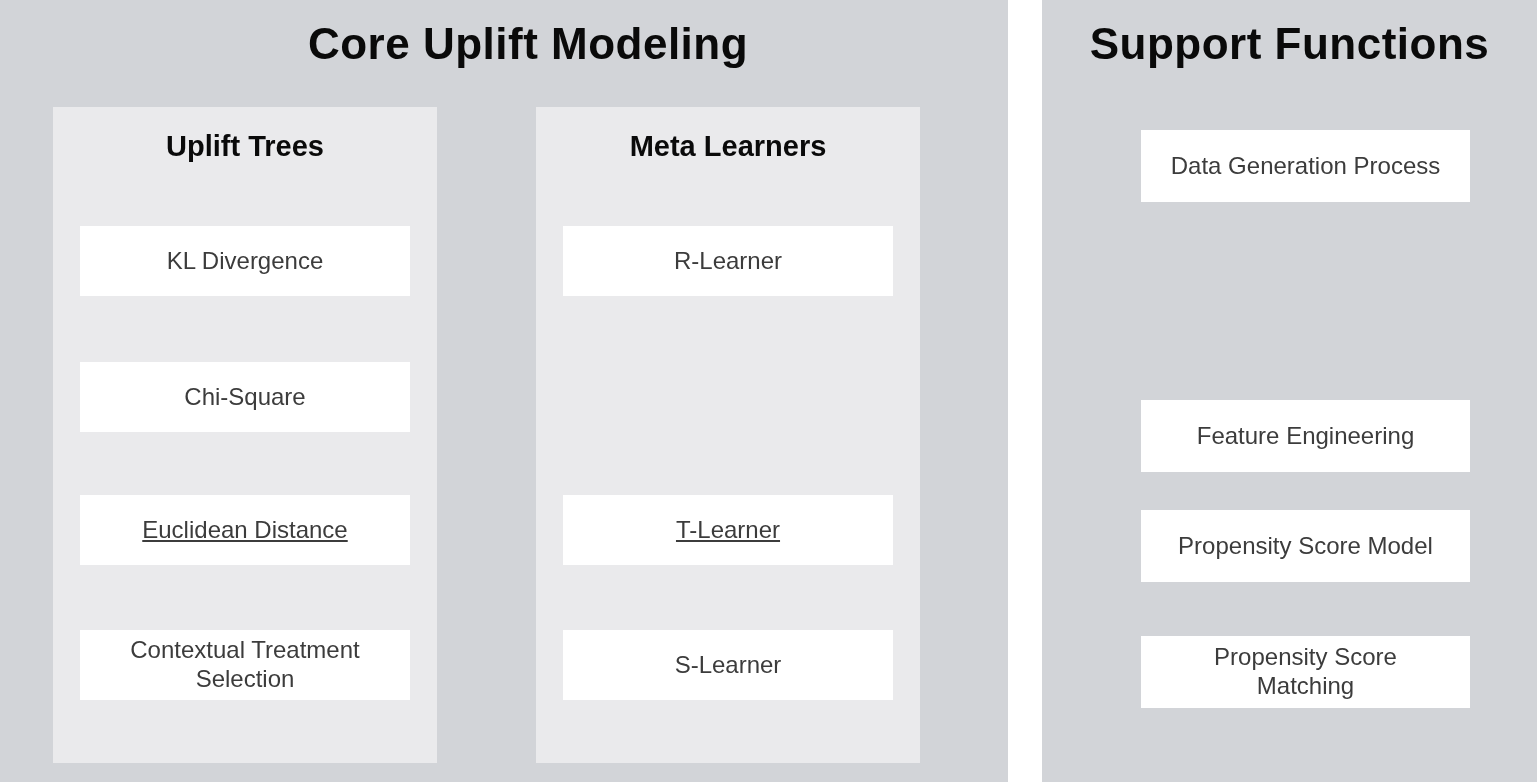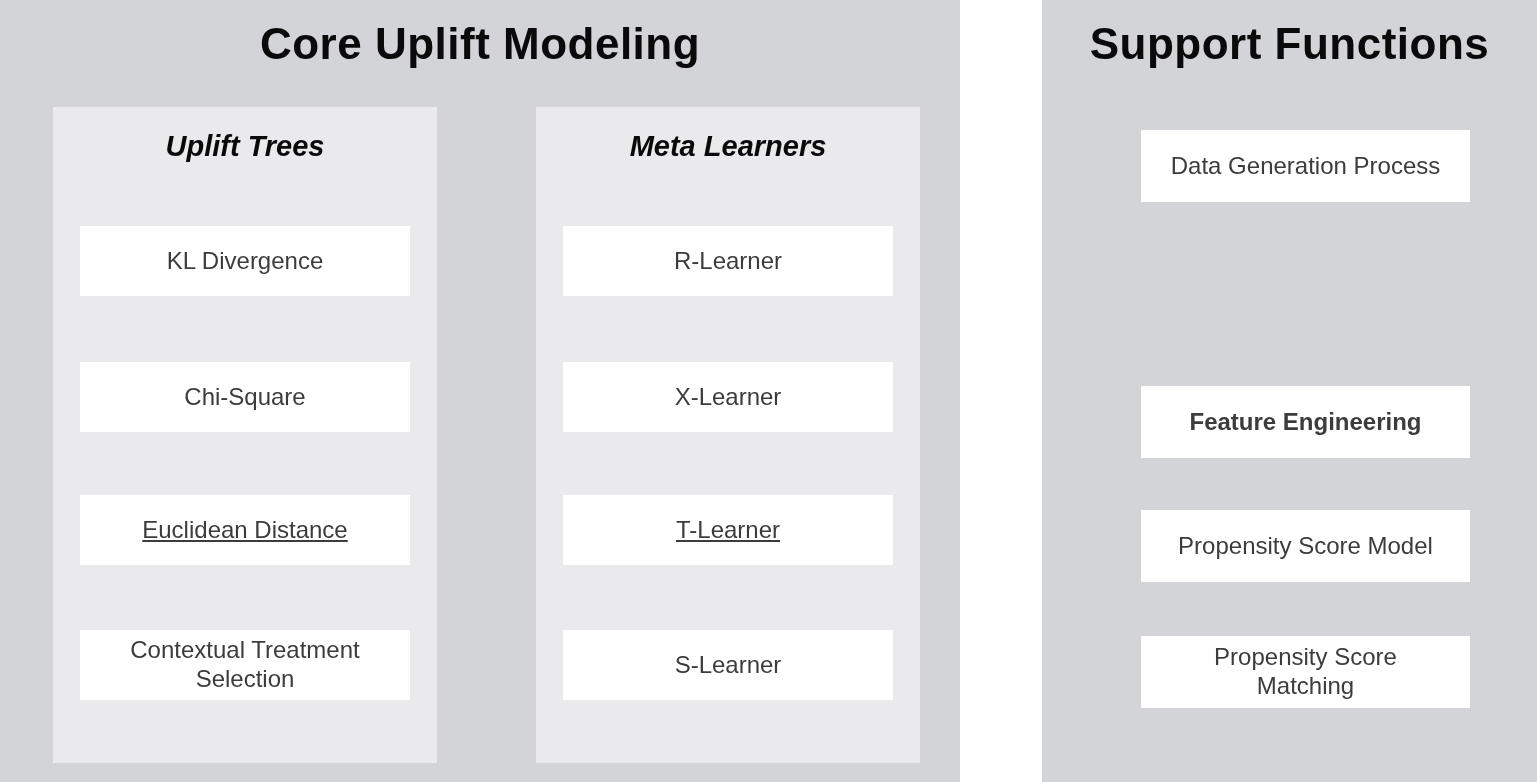--- a/index.html
+++ b/index.html
@@ -14,21 +14,21 @@
     background: #ffffff;
     overflow: hidden;
     font-family: "Liberation Sans", "DejaVu Sans", sans-serif;
   }
   .panel {
     position: absolute;
     top: 0;
     height: 782px;
     background: #d2d4d8;
   }
-  .panel-left  { left: 0;      width: 960px; }
+  .panel-left  { left: 0;      width: 960px; padding-left: 48px; }
   .panel-right { left: 1042px; width: 495px; }
   .panel-title {
     margin: 0;
     padding-top: 22px;
     text-align: center;
     font-size: 44px;
     line-height: 1.0;
     font-weight: 700;
     color: #0a0a0a;
     letter-spacing: 0.5px;
@@ -43,21 +43,20 @@
   .col-1 { left: 53px; }
   .col-2 { left: 536px; }
   .column-title {
     margin: 0;
     padding-top: 24px;
     text-align: center;
     font-size: 29px;
     line-height: 1.1;
     font-weight: 700;
     color: #0a0a0a;
-    font-style: italic;
   }
   .node {
     position: absolute;
     left: 50%;
     transform: translateX(-50%);
     width: 330px;
     height: 70px;
     background: #ffffff;
     display: flex;
     align-items: center;
@@ -76,21 +75,21 @@
   .r4 { top: 523px; }
   
   .panel-right .node {
     left: 99px;
     transform: none;
     width: 329px;
     height: 72px;
   }
   .s1 { top: 130px; }
   .s2 { top: 256px; }
-  .s3 { top: 386px; font-weight: bold; }
+  .s3 { top: 400px; }
   .s4 { top: 510px; }
   .s5 { top: 636px; }
 </style>
 </head>
 <body>
 
 <div class="canvas">
 
   <section class="panel panel-left">
     <h1 class="panel-title">Core Uplift Modeling</h1>
@@ -100,21 +99,20 @@
       <div class="node r2">Chi-Square</div>
       <div class="node r1">KL Divergence</div>
       <div class="node r3">Euclidean Distance</div>
       <div class="node r4">Contextual Treatment
 Selection</div>
     </div>
 
     <div class="column col-2">
       <h2 class="column-title">Meta Learners</h2>
       <div class="node r1">R-Learner</div>
-      <div class="node r2">X-Learner</div>
       <div class="node r3">T-Learner</div>
       <div class="node r4">S-Learner</div>
     </div>
   </section>
 
   <section class="panel panel-right">
     <h1 class="panel-title">Support Functions</h1>
     <div class="node s1">Data Generation Process</div>
     <div class="node s3">Feature Engineering</div>
     <div class="node s4">Propensity Score Model</div>

